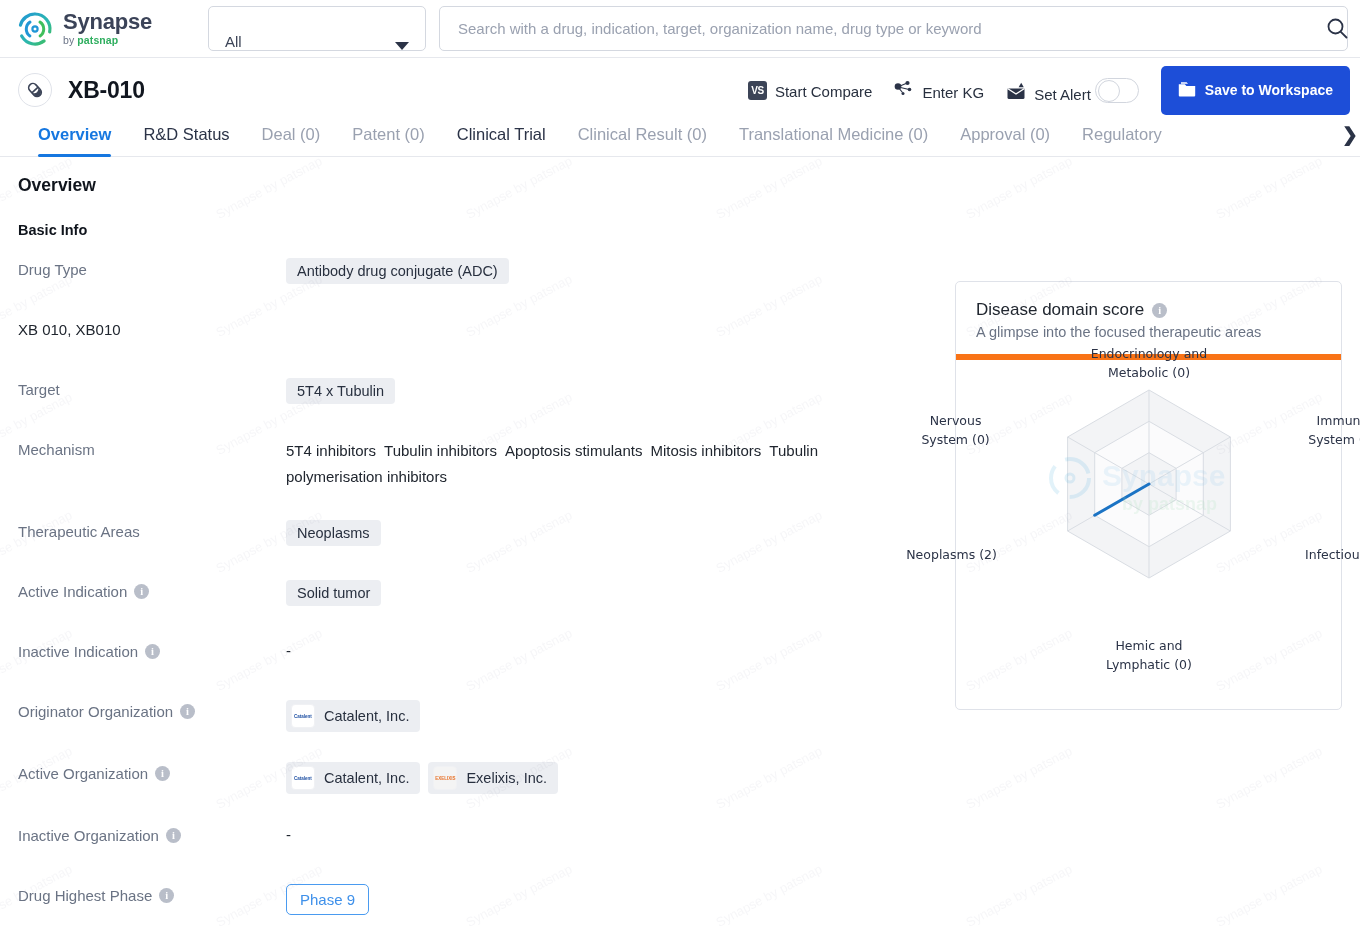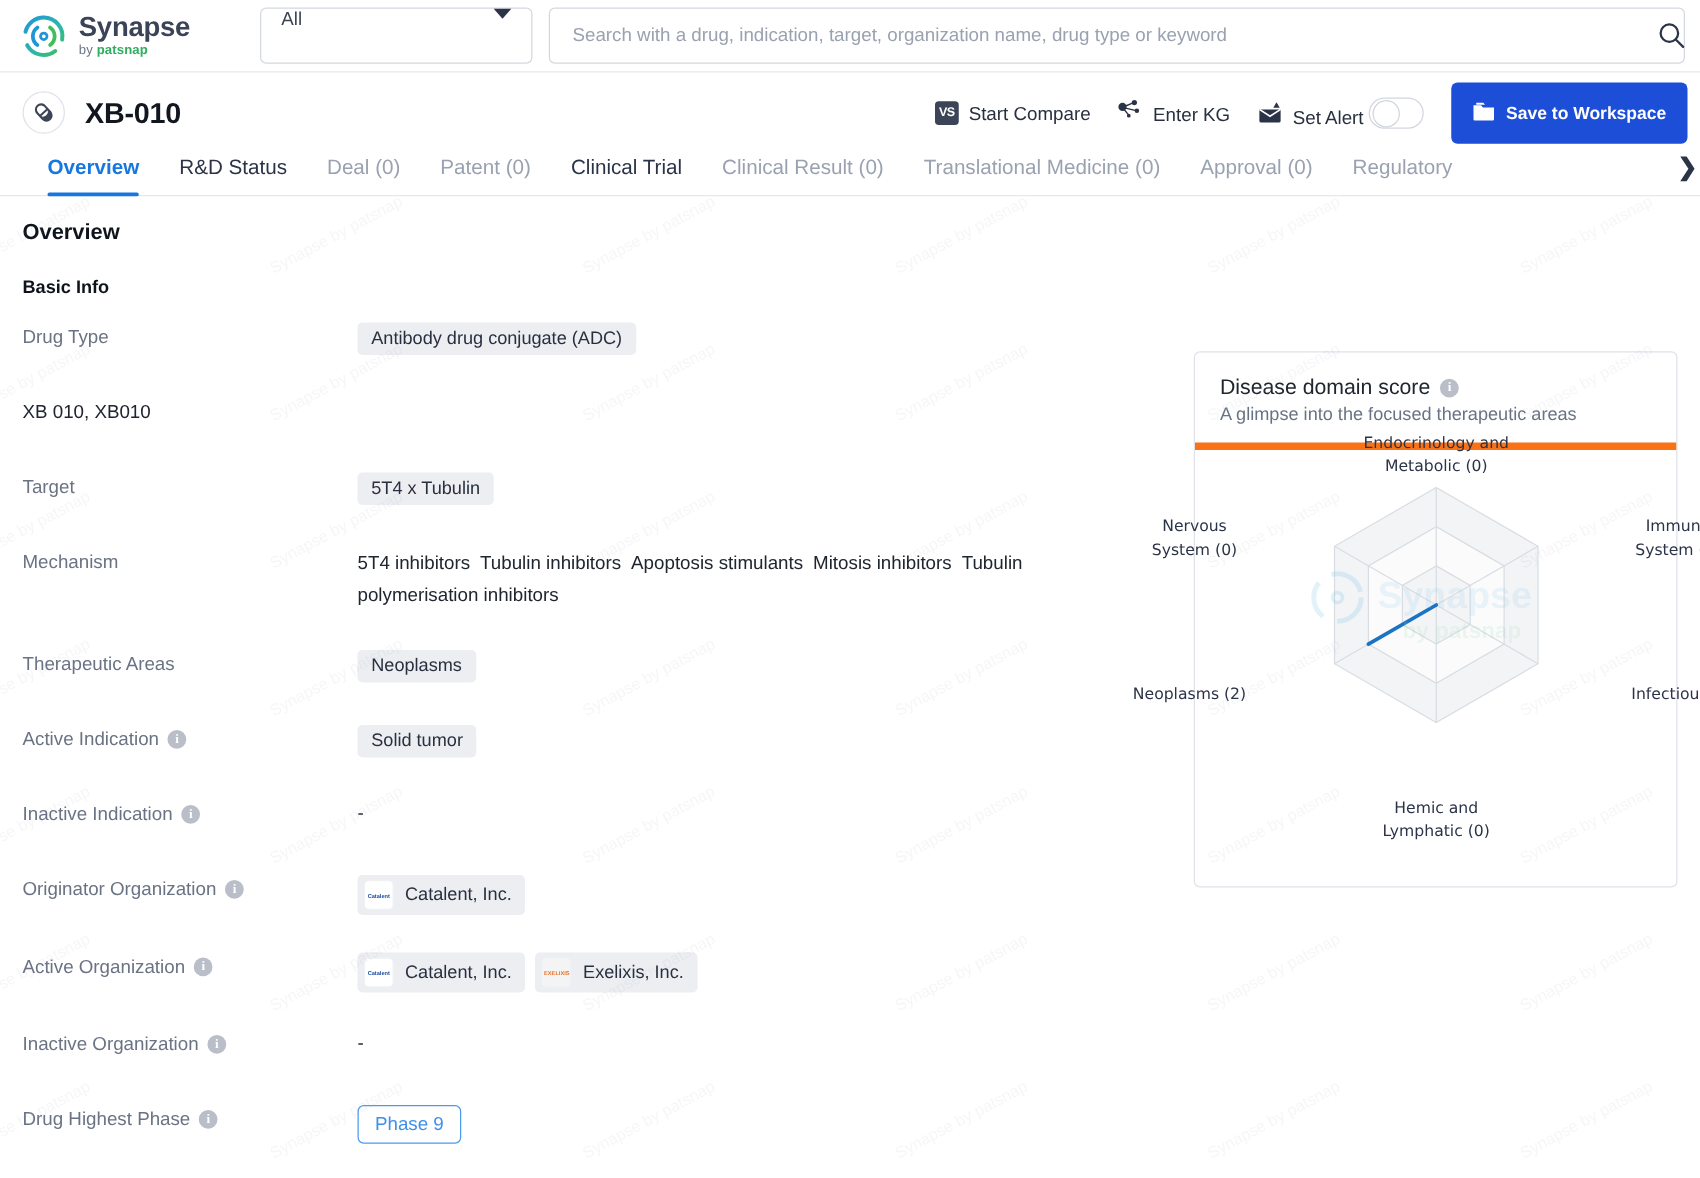--- a/index.html
+++ b/index.html
@@ -33,21 +33,21 @@
   }
   .brand-sub {
     font-size: 10.5px; color: #6b7487; display: block;
     margin-top: 2px; letter-spacing: .1px;
   }
   .brand-sub b { color: #2fae5f; font-weight: 700; }
 
   .scope-select {
     width: 218px; height: 45px; margin-left: 8px;
     border: 1px solid #d4d8e0; border-radius: 5px;
-    display: flex; align-items: flex-start; justify-content: space-between;
+    display: flex; align-items: flex-end; justify-content: space-between;
     padding: 0 16px; font-size: 15px; color: #3c4457;
     background: #fff; cursor: pointer;
   }
   .caret {
     width: 0; height: 0;
     border-left: 7px solid transparent;
     border-right: 7px solid transparent;
     border-top: 8px solid #2b3347;
   }
   .searchwrap {

